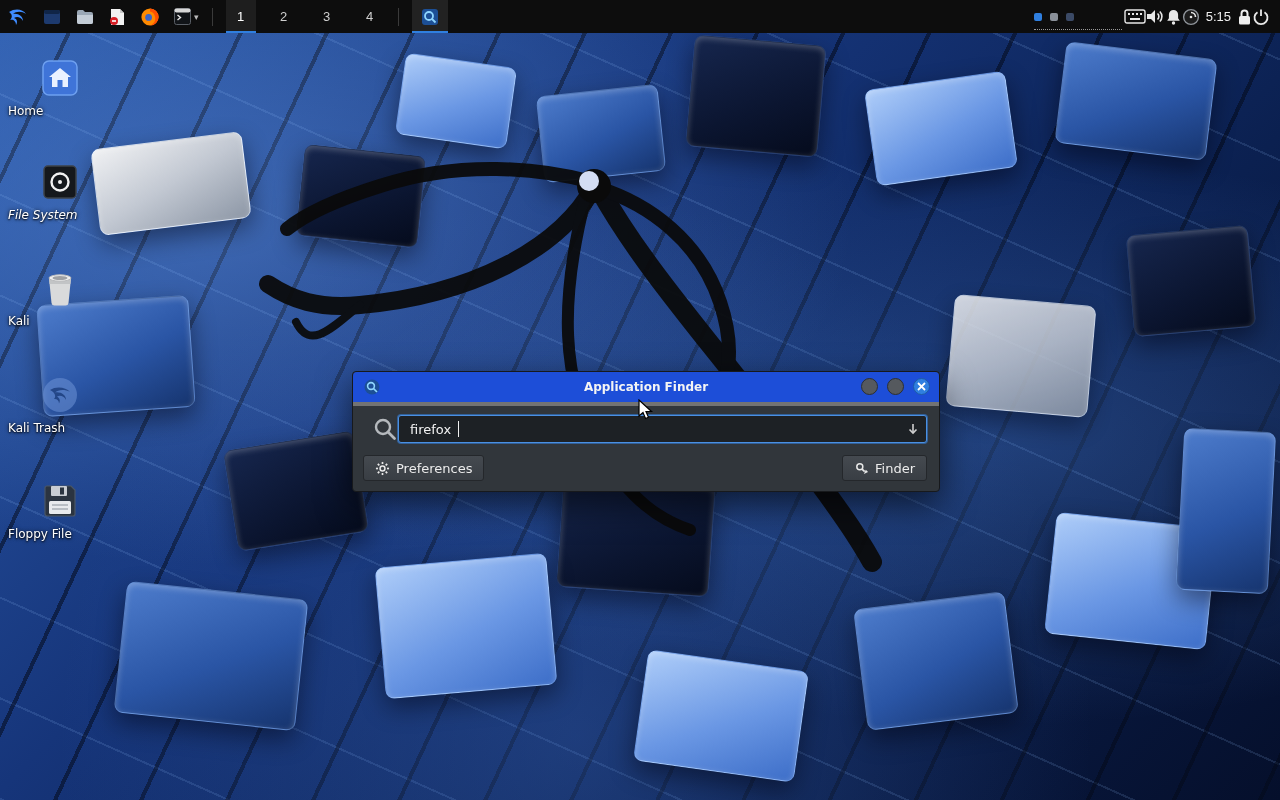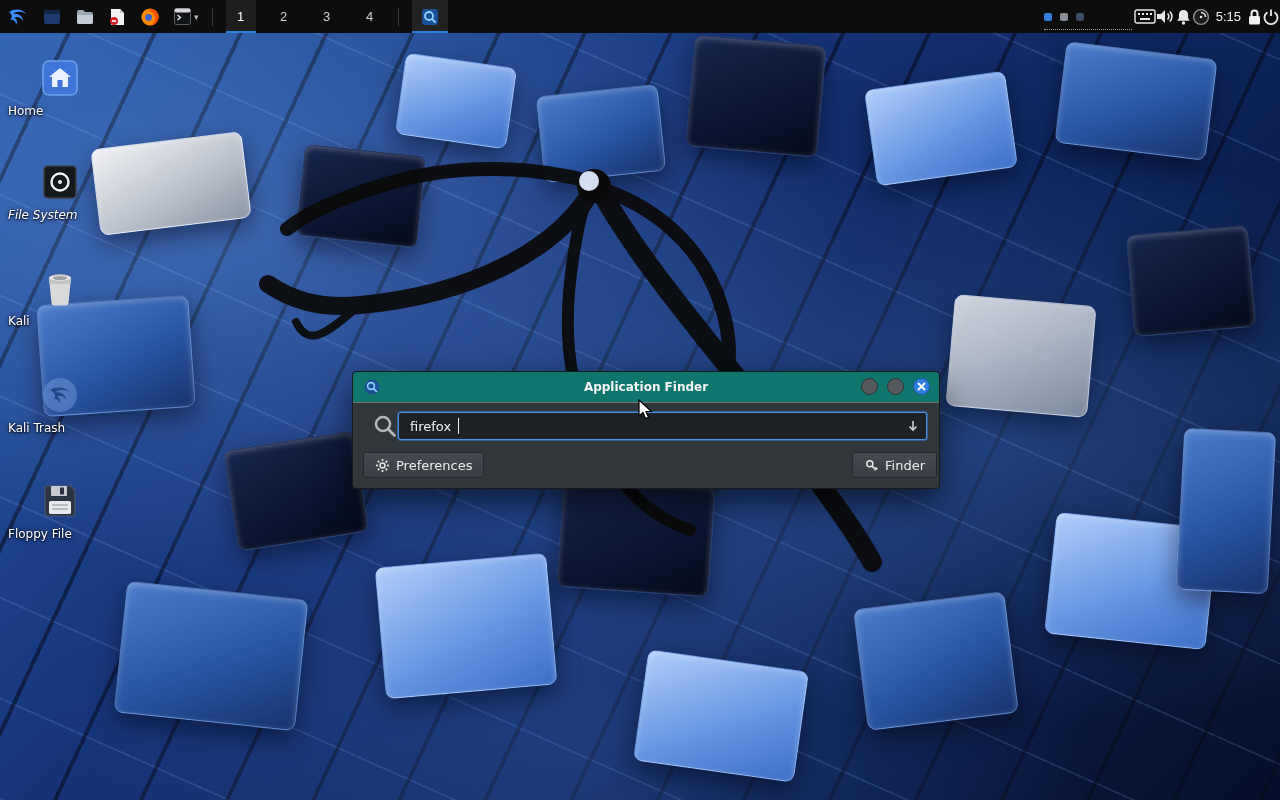--- a/index.html
+++ b/index.html
@@ -20,21 +20,21 @@
   .c-mid{background:linear-gradient(155deg,#4d7ccc 0%,#2a55a5 55%,#16346e 100%);}
   .c-dark{background:linear-gradient(155deg,#16264e 0%,#0b1530 60%,#050b1c 100%);border-color:rgba(120,160,230,.25);}
   .c-pale{background:linear-gradient(155deg,#f0f1f3 0%,#c2c8d2 50%,#8d97a6 100%);border-color:rgba(230,240,255,.6);}
   .dragon{position:absolute;inset:0;pointer-events:none;}
 
   
   .panel{position:absolute;left:0;top:0;width:1280px;height:33px;background:#0d0d0d;
     display:flex;align-items:center;z-index:50;color:#d8d8d8;}
   .p-left,.p-right{display:flex;align-items:center;height:100%;}
   .p-left{padding-left:5px;gap:13px;}
-  .p-right{margin-left:auto;}
+  .p-right{margin-left:auto;padding-right:10px;}
   .p-btn{background:none;border:none;padding:0;margin:0;height:100%;display:flex;align-items:center;cursor:default;}
   .sep{width:1px;height:18px;background:#3a3a3a;}
   .ws{width:30px;height:100%;display:flex;align-items:center;justify-content:center;
     font-size:13px;color:#cfcfcf;background:none;border:none;}
   .ws.active{background:rgba(255,255,255,.07);box-shadow:inset 0 -2px 0 #2f7fe0;color:#fff;}
   .task{width:36px;height:100%;display:flex;align-items:center;justify-content:center;
     background:rgba(255,255,255,.09);box-shadow:inset 0 -2px 0 #2f7fe0;border:none;}
   .chev{font-size:9px;color:#bbb;margin-left:2px;}
   .tray{position:relative;width:88px;height:100%;display:flex;align-items:center;gap:8px;padding:0 2px;}
   .tray:after{content:"";position:absolute;left:2px;right:2px;bottom:3px;border-bottom:1px dotted #9a9a9a;}
@@ -44,35 +44,35 @@
   
   .dicon{position:absolute;left:8px;width:104px;text-align:left;z-index:10;cursor:default;}
   .dicon .ic{height:42px;display:flex;align-items:center;justify-content:center;}
   .dicon .lbl{margin-top:5px;font-size:12px;color:#fff;text-shadow:0 1px 2px #000,0 0 4px rgba(0,0,0,.8);}
 
   
   .dialog{position:absolute;left:352px;top:371px;width:586px;z-index:40;
     background:#31363b;border:1px solid #17191c;border-radius:4px;
     box-shadow:0 12px 34px rgba(0,0,0,.6);}
   .titlebar{position:relative;height:30px;display:flex;align-items:center;
-    border-bottom:1px solid #737373;border-radius:4px 4px 0 0;background:#0f766e;}
+    border-bottom:4px solid #737373;border-radius:4px 4px 0 0;background:#1d4ed8;}
   .t-icon{position:absolute;left:11px;top:7px;}
   .t-title{position:absolute;left:0;right:0;text-align:center;font-size:12px;font-weight:bold;color:#f4f4f4;}
   .t-ctrls{position:absolute;right:9px;top:6px;display:flex;gap:9px;align-items:center;}
   .wbtn{width:15px;height:15px;border-radius:50%;background:#55595e;border:1px solid #2c2f33;display:flex;align-items:center;justify-content:center;}
   .wbtn.close{background:#2f7fe0;border-color:#1d5aa8;}
   .srow{display:flex;align-items:center;padding:9px 12px 5px 12px;}
   .search-glyph{margin-left:7px;display:flex;}
   .input-wrap{position:relative;flex:1;display:flex;}
   .input-wrap input{width:100%;height:28px;box-sizing:border-box;background:#1d2125;color:#f2f2f2;
     border:1px solid #4a90e2;box-shadow:0 0 0 1px rgba(53,132,228,.55);border-radius:3px;
     font-size:13px;font-family:"DejaVu Sans",sans-serif;padding:0 26px 0 11px;outline:none;}
   .caret{position:absolute;left:60px;top:6px;width:1px;height:16px;background:#f0f0f0;}
   .drop{position:absolute;right:7px;top:7px;display:flex;}
-  .brow{display:flex;justify-content:space-between;padding:7px 2px 10px 10px;}
+  .brow{display:flex;justify-content:space-between;padding:7px 12px 10px 10px;}
   .dbtn{display:inline-flex;align-items:center;gap:6px;height:26px;padding:0 11px;
     background:linear-gradient(#454a50,#393e44);border:1px solid #24272b;border-radius:3px;
     color:#ececec;font-size:13px;font-family:"DejaVu Sans",sans-serif;}
 
   .cursor{position:absolute;left:638px;top:399px;z-index:60;pointer-events:none;}
 </style>
 </head>
 <body>
 
 <div class="wallpaper">

